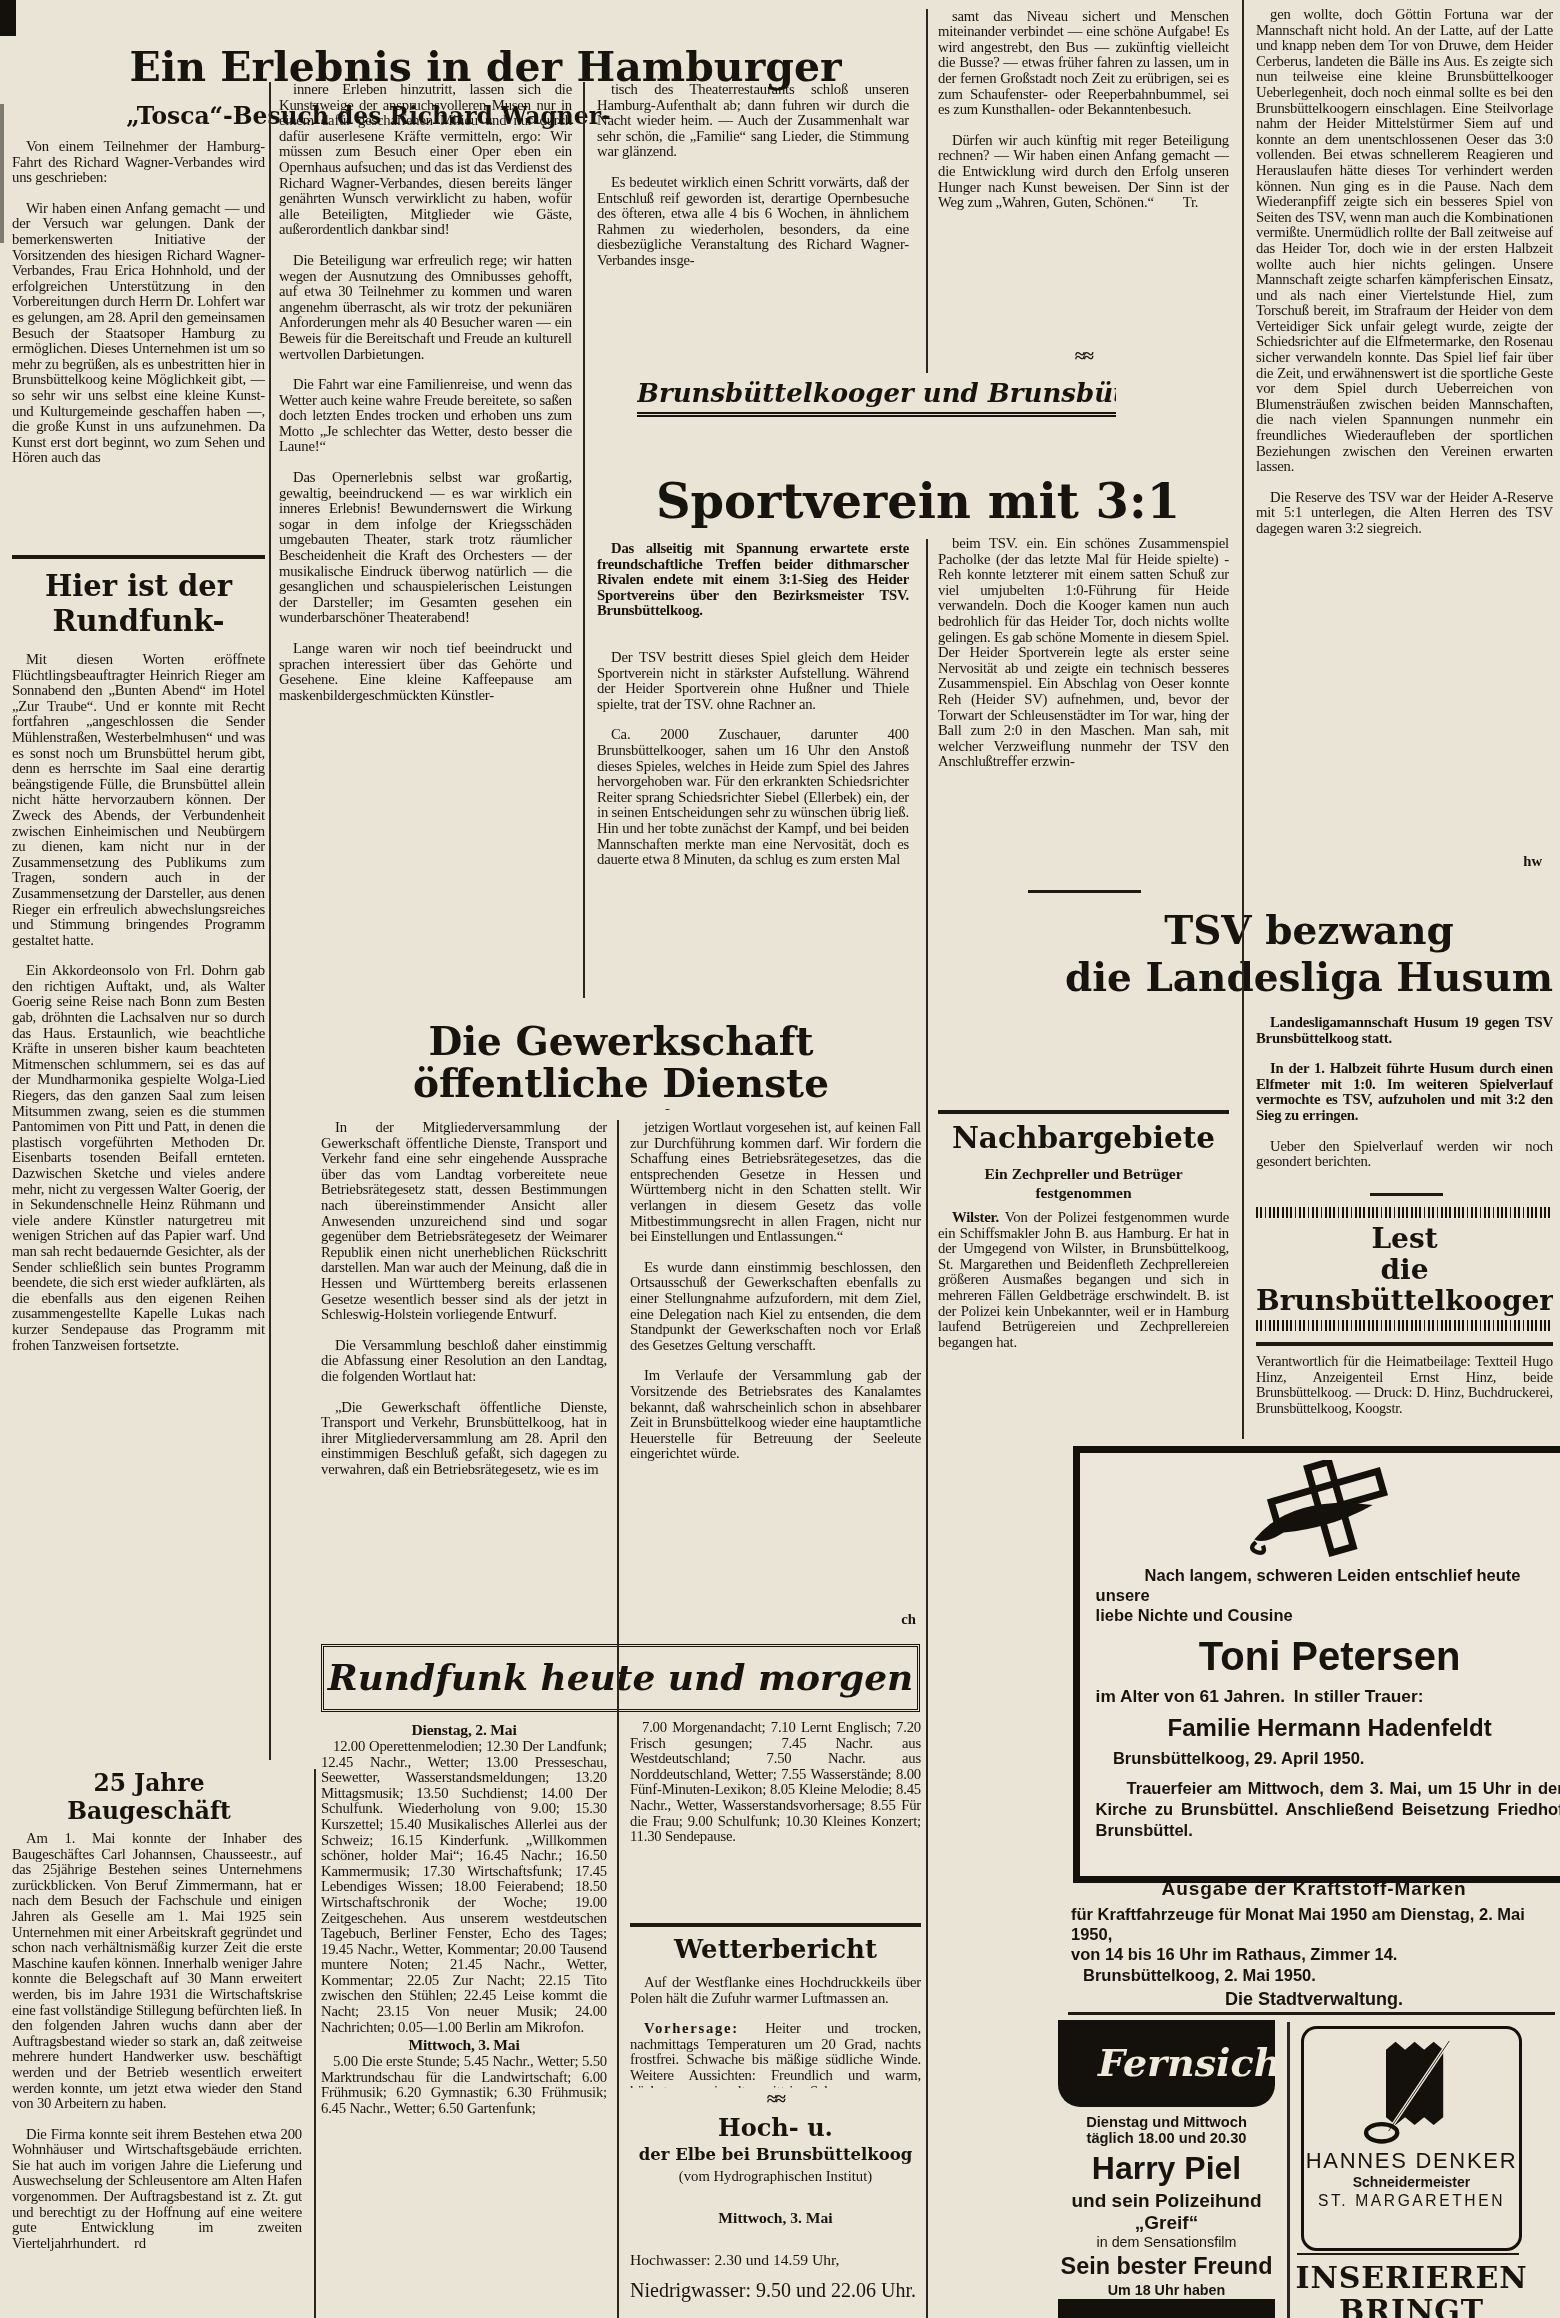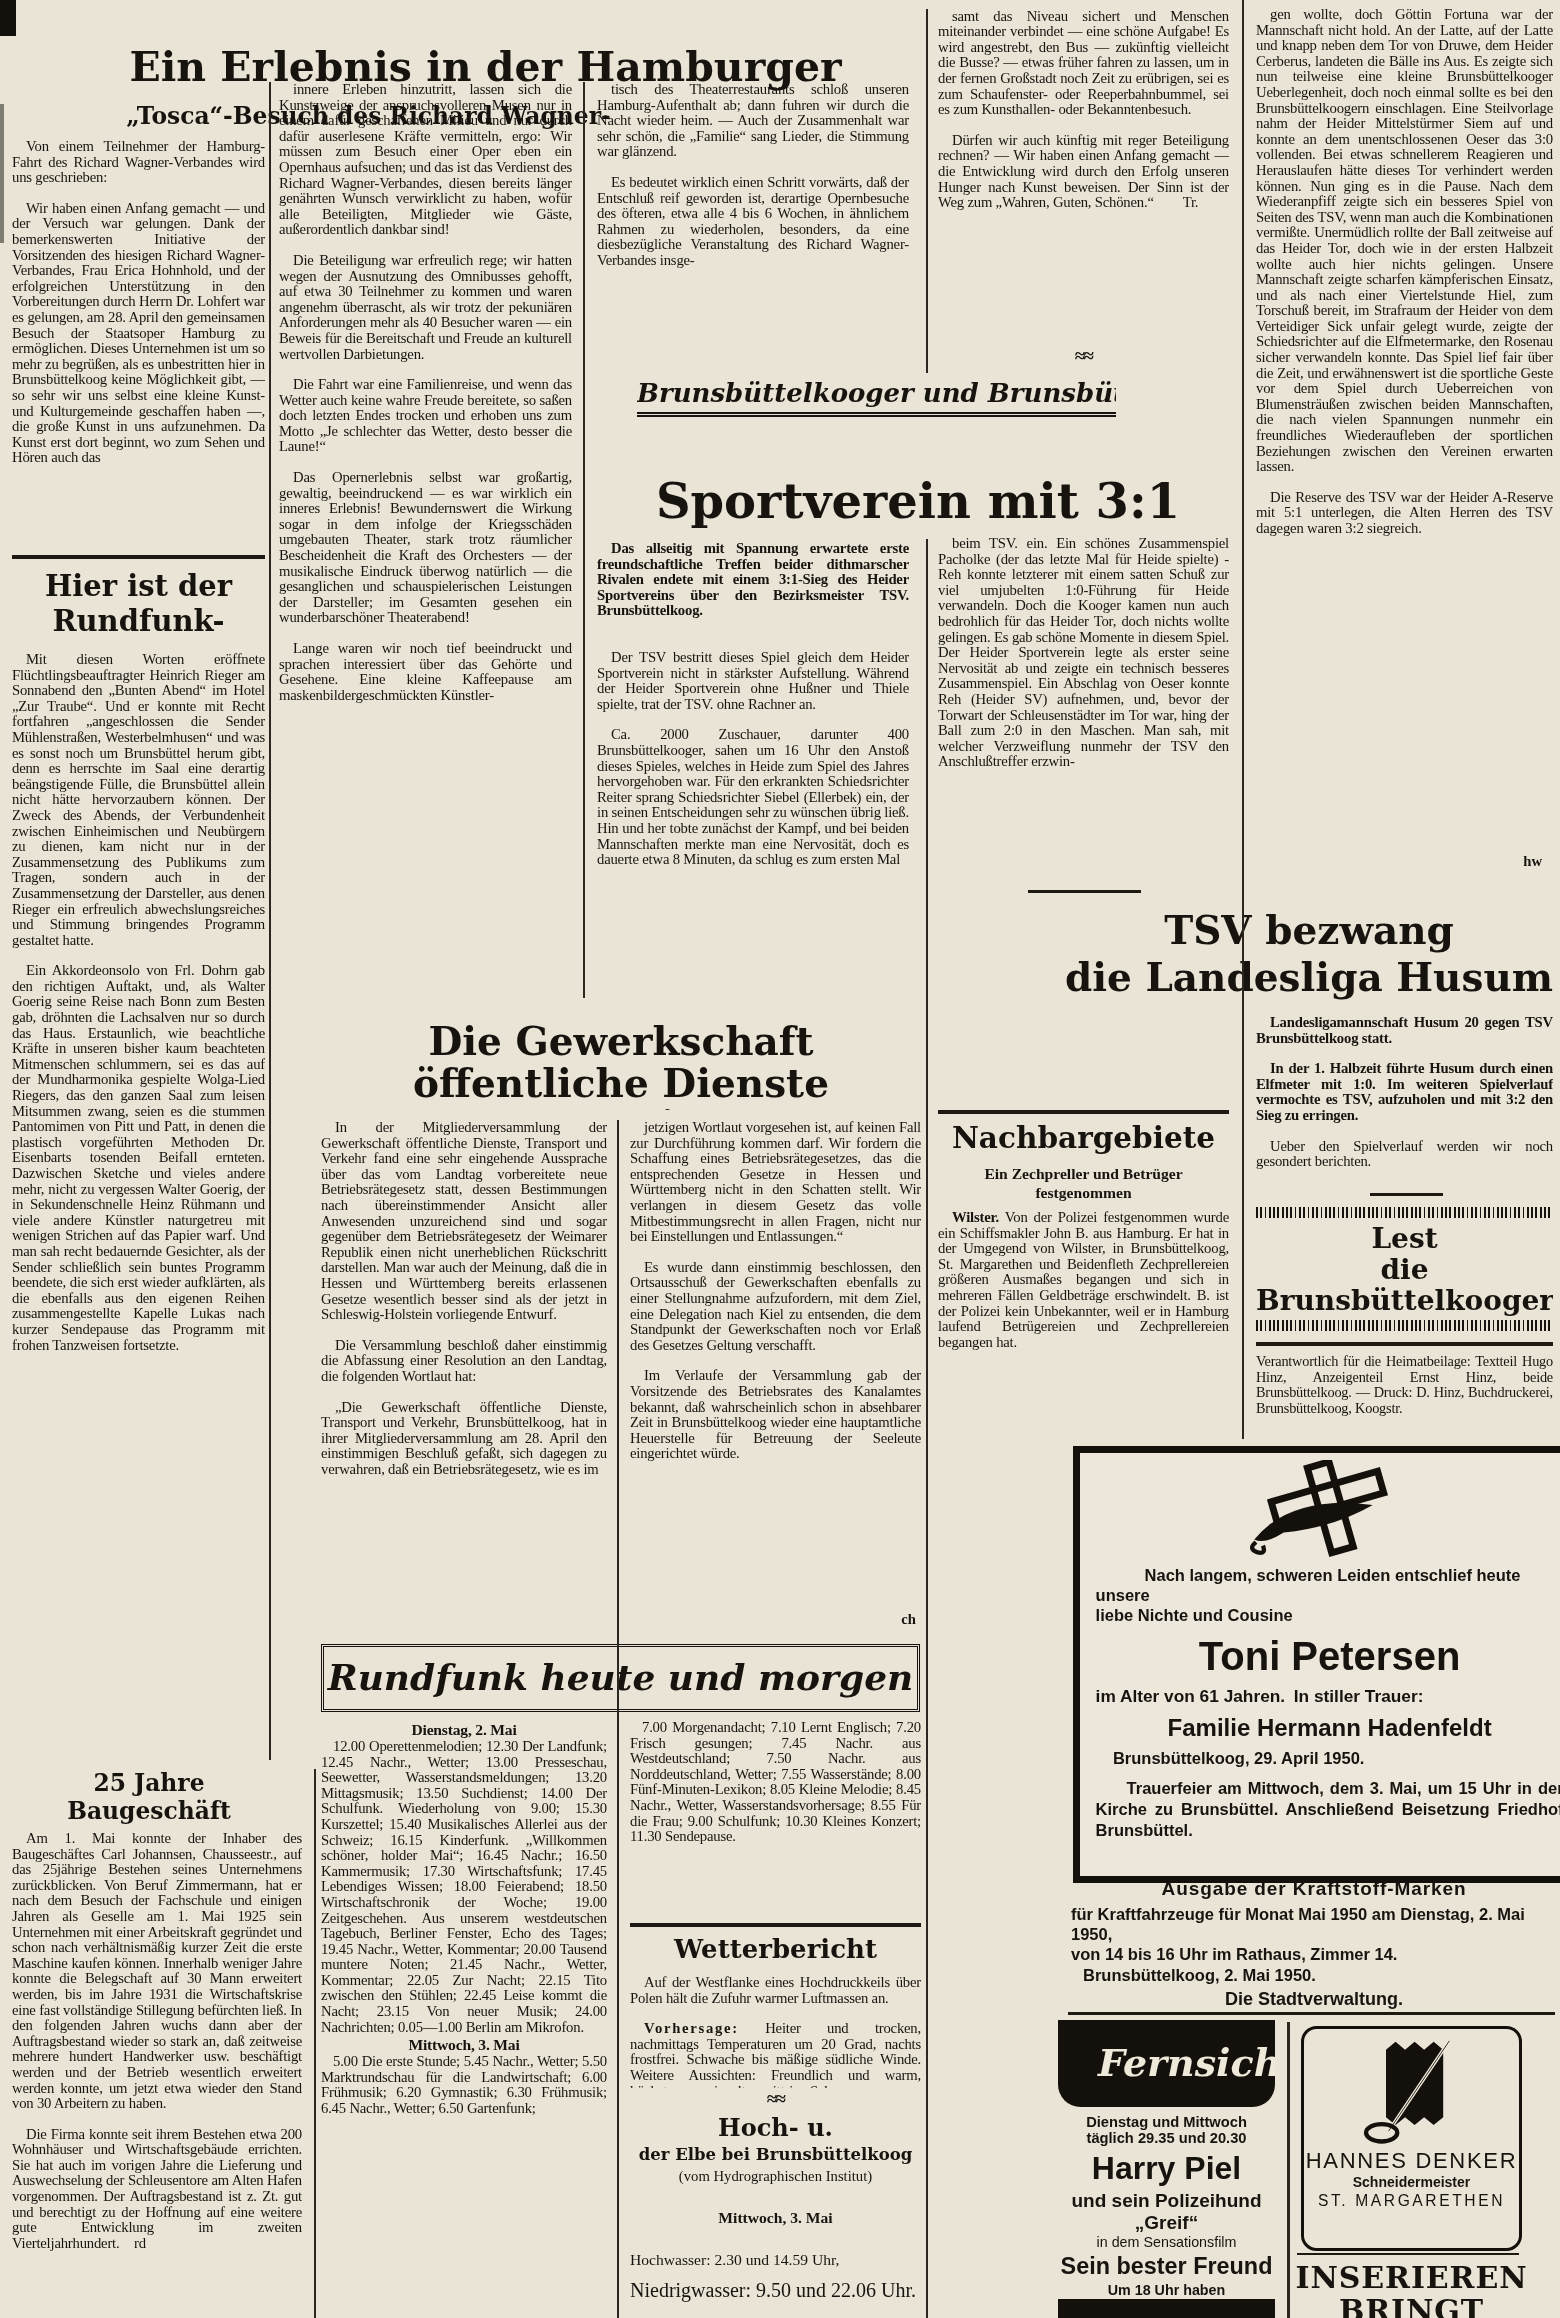--- a/index.html
+++ b/index.html
@@ -96,21 +96,21 @@
     <p class="p">gen wollte, doch Göttin Fortuna war der Mannschaft nicht hold. An der Latte, auf der Latte und knapp neben dem Tor von Druwe, dem Heider Cerberus, landeten die Bälle ins Aus. Es zeigte sich nun teilweise eine kleine Brunsbüttelkooger Ueberlegenheit, doch noch einmal sollte es bei den Brunsbüttelkoogern einschlagen. Eine Steilvorlage nahm der Heider Mittelstürmer Siem auf und konnte an dem unentschlossenen Oeser das 3:0 vollenden. Bei etwas schnellerem Reagieren und Herauslaufen hätte dieses Tor verhindert werden können. Nun ging es in die Pause. Nach dem Wiederanpfiff zeigte sich ein besseres Spiel von Seiten des TSV, wenn man auch die Kombinationen vermißte. Unermüdlich rollte der Ball zeitweise auf das Heider Tor, doch wie in der ersten Halbzeit wollte auch hier nichts gelingen. Unsere Mannschaft zeigte scharfen kämpferischen Einsatz, und als nach einer Viertelstunde Hiel, zum Torschuß bereit, im Strafraum der Heider von dem Verteidiger Sick unfair gelegt wurde, zeigte der Schiedsrichter auf die Elfmetermarke, den Rosenau sicher verwandeln konnte. Das Spiel lief fair über die Zeit, und erwähnenswert ist die sportliche Geste vor dem Spiel durch Ueberreichen von Blumensträußen zwischen beiden Mannschaften, die nach vielen Spannungen nunmehr ein freundliches Wiederaufleben der sportlichen Beziehungen zwischen den Vereinen erwarten lassen.</p>
     <p class="p">Die Reserve des TSV war der Heider A-Reserve mit 5:1 unterlegen, die Alten Herren des TSV dagegen waren 3:2 siegreich.</p>
   </div>
   <div class="sigline" style="left:1256px;top:853px;width:286px;">hw</div>
 
   <div class="hl" style="left:1062px;top:907px;width:494px;height:99px;font-size:39px;line-height:47px;">
     <span>TSV bezwang</span><br>
     <span>die Landesliga Husum 18</span>
   </div>
   <div class="col" style="left:1256px;top:1015px;width:297px;height:173px;">
-    <p class="p lead">Landesligamannschaft Husum 20 gegen TSV Brunsbüttelkoog statt.</p>
+    <p class="p lead">Landesligamannschaft Husum 19 gegen TSV Brunsbüttelkoog statt.</p>
     <p class="p lead">In der 1. Halbzeit führte Husum durch einen Elfmeter mit 1:0. Im weiteren Spielverlauf vermochte es TSV, aufzuholen und mit 3:2 den Sieg zu erringen.</p>
     <p class="p">Ueber den Spielverlauf werden wir noch gesondert berichten.</p>
   </div>
   <div class="hr" style="left:1370px;top:1193px;width:73px;height:2.6px;"></div>
 
   <div class="hr" style="left:938px;top:1110px;width:291px;height:3.5px;"></div>
   <div class="hl" style="left:938px;top:1120px;width:291px;height:38px;font-size:29.5px;line-height:35px;">Nachbargebiete</div>
   <div class="hl" style="left:938px;top:1164px;width:291px;height:42px;font-size:15.6px;line-height:19px;font-family:'Liberation Serif',serif;">Ein Zechpreller und Betrüger festgenommen</div>
   <div class="col" style="left:938px;top:1210px;width:291px;height:225px;">
     <p class="p"><b>Wilster.</b><span> Von der Polizei festgenommen wurde ein Schiffsmakler John B. aus Hamburg. Er hat in der Umgegend von Wilster, in Brunsbüttelkoog, St. Margarethen und Beidenfleth Zechprellereien größeren Ausmaßes begangen und sich in mehreren Fällen Geldbeträge erschwindelt. B. ist der Polizei kein Unbekannter, weil er in Hamburg laufend Betrügereien und Zechprellereien begangen hat.</span></p>
@@ -199,21 +199,21 @@
     <div style="font-size:16.5px;font-weight:bold;line-height:20px;">von 14 bis 16 Uhr im Rathaus, Zimmer 14.</div>
     <div style="font-size:16.5px;font-weight:bold;line-height:20px;text-indent:12px;margin-top:1.7px;">Brunsbüttelkoog, 2. Mai 1950.</div>
     <div style="font-size:18px;font-weight:bold;text-align:center;margin-top:3.5px;">Die Stadtverwaltung.</div>
   </div>
   <div class="hr" style="left:1068px;top:2012px;width:487px;height:2.6px;"></div>
 
   <div class="abs" style="left:1058px;top:2020px;width:217px;height:298px;overflow:hidden;">
     <div style="background:#14110c;color:#efe9da;height:87px;border-radius:0 0 22.5px 22.5px;text-align:center;
                 font-family:'DejaVu Serif',serif;font-style:italic;font-weight:bold;font-size:38px;line-height:85px;padding-left:40px;">Fernsicht</div>
     <div class="sans center" style="font-size:14.7px;font-weight:bold;margin-top:7px;">Dienstag und Mittwoch</div>
-    <div class="sans center" style="font-size:14.7px;font-weight:bold;">täglich 29.35 und 20.30</div>
+    <div class="sans center" style="font-size:14.7px;font-weight:bold;">täglich 18.00 und 20.30</div>
     <div class="sans center" style="font-size:32px;font-weight:bold;margin:3.5px 0;">Harry Piel</div>
     <div class="sans center" style="font-size:19px;font-weight:bold;">und sein Polizeihund „Greif“</div>
     <div class="sans center" style="font-size:14.3px;">in dem Sensationsfilm</div>
     <div class="sans center" style="font-size:23.4px;font-weight:bold;margin:2.6px 0;">Sein bester Freund</div>
     <div class="sans center" style="font-size:14.3px;font-weight:bold;line-height:17.3px;padding:0 8.7px;">Um 18 Uhr haben Jugendliche Zutritt.</div>
     <div style="position:absolute;left:0;bottom:0;width:100%;height:19px;background:#14110c;"></div>
   </div>
   <div class="vr" style="left:1287px;top:2022px;height:297px;width:2.6px;"></div>
 
   <div class="abs sans" style="left:1301px;top:2026px;width:215px;height:219px;border:3.5px solid #14110c;border-radius:15.6px;text-align:center;overflow:hidden;">

